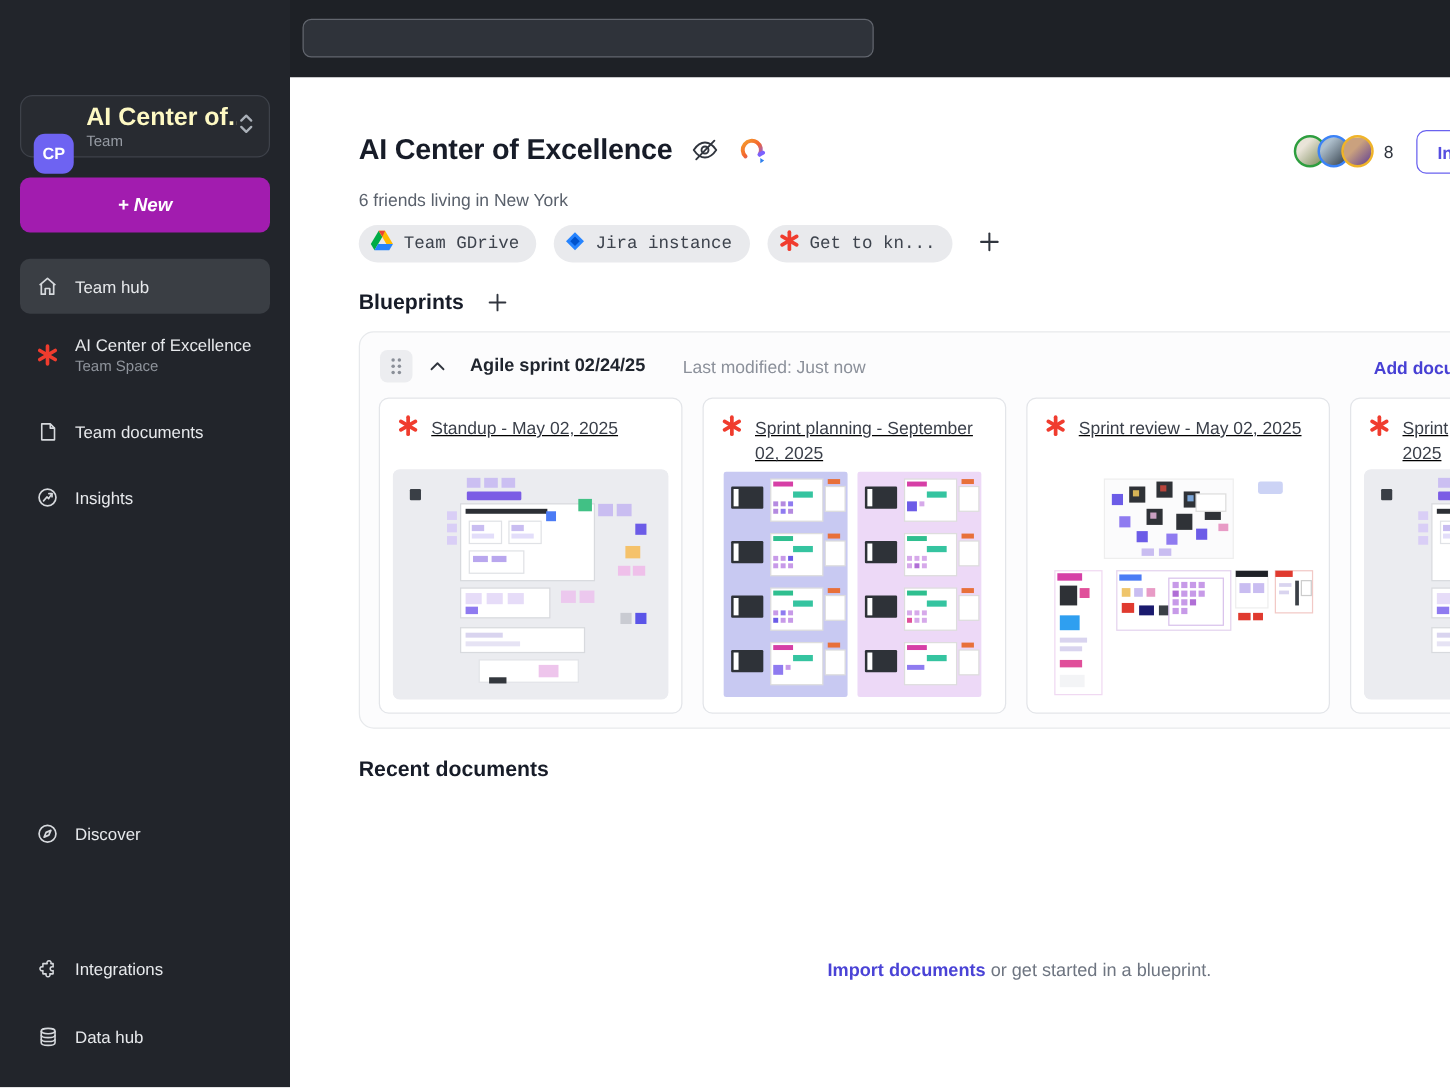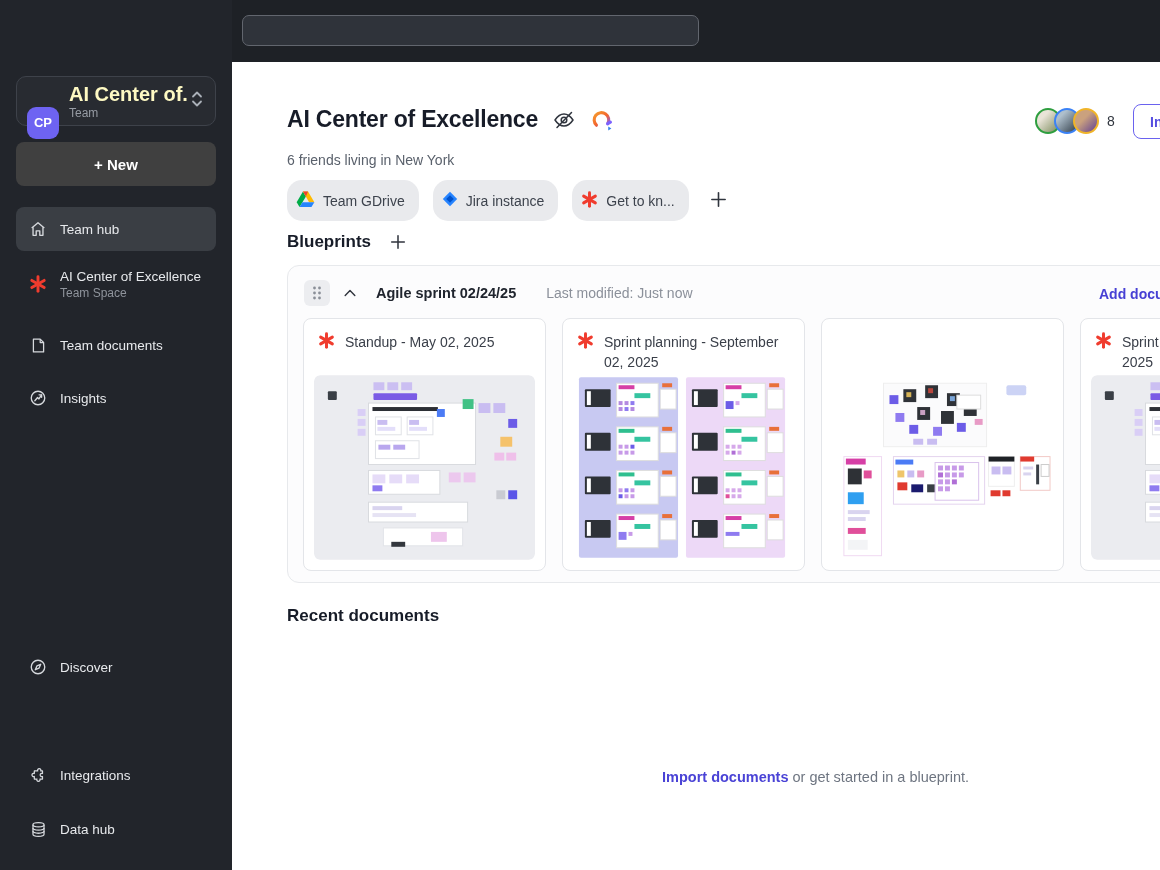--- a/index.html
+++ b/index.html
@@ -17,40 +17,40 @@
   .sidebar { position:absolute; left:0; top:0; width:232px; height:870px; background:#22252b; }
   .team-card { position:absolute; left:16px; top:76px; width:200px; height:50px;
     background:#282b31; border:1px solid #3e424a; border-radius:10px;
     display:flex; align-items:center; padding:0 10px; cursor:pointer; }
   .team-avatar { width:32px; height:32px; border-radius:9px; background:#6e63f2; color:#fff;
     font-weight:bold; font-size:13px; display:flex; align-items:center; justify-content:center;margin-top:43px; }
   .team-meta { flex:1; margin-left:10px; overflow:hidden; }
   .team-name { color:#fef9c3; font-size:20px; font-weight:bold; white-space:nowrap; }
   .team-type { color:#979ca4; font-size:12px; margin-top:0; }
   .new-btn { position:absolute; left:16px; top:142px; width:200px; height:44px;
-    background:#404040; border:none; border-radius:8px; color:#fff; font-size:15px;
-    font-weight:bold; cursor:pointer; font-family:inherit; }
+    background:#a21caf; border:none; border-radius:8px; color:#fff; font-size:15px;
+    font-weight:bold; cursor:pointer; font-family:inherit;font-style:italic; }
   .nav-item { position:absolute; left:16px; width:200px; height:44px; border-radius:8px;
     display:flex; align-items:center; padding:0 12px; color:#e7e9ec; font-size:13.5px;
     cursor:pointer; }
   .nav-item.selected { background:#3a3e44; }
   .nav-item .nicon { width:20px; height:20px; margin-right:12px; flex:none; display:flex;
     align-items:center; justify-content:center; color:#d6d9dd; }
   .nav-item .sub { color:#8f949c; font-size:12px; margin-top:2px; }
   .nav-2line { height:48px; }
 
   
   .main { position:absolute; left:232px; top:62px; width:928px; height:808px; background:#fff; }
   .page-title-row { position:absolute; left:55px; top:44px; display:flex; align-items:center; gap:14px; }
   .page-title { font-size:23px; font-weight:800; color:#171c28; letter-spacing:-0.2px; }
   .subtitle { position:absolute; left:55px; top:90px; font-size:14px; color:#5a616c; }
   .chips-row { position:absolute; left:55px; top:118px; display:flex; align-items:center; gap:14px; }
-  .chip { height:41px; background:#e9eaed; border-radius:15px; display:flex; align-items:center;
+  .chip { height:30px; background:#e9eaed; border-radius:15px; display:flex; align-items:center;
     gap:8px; padding:0 14px 0 9px; font-size:14px; color:#3d434d; cursor:pointer; border:none;
-    font-family:Liberation Sans, sans-serif; }
+    font-family:Liberation Mono, monospace; }
   .chip-add { background:none; border:none; cursor:pointer; padding:2px 6px; color:#3d434d; }
 
   .members { position:absolute; left:803px; top:46px; display:flex; align-items:center; }
   .av { width:26px; height:26px; border-radius:50%; border:2px solid; }
   .av + .av { margin-left:-7px; }
   .av1 { border-color:#2e9e3f; background:linear-gradient(135deg,#e9e4d8 30%,#7a8a5a); }
   .av2 { border-color:#3b82f6; background:linear-gradient(135deg,#aebfcc 25%,#2e3a45); }
   .av3 { border-color:#f0b429; background:linear-gradient(135deg,#caa17e 40%,#5f3f93); }
   .member-count { margin-left:8px; font-size:14px; color:#30353e; }
   .invite-btn { position:absolute; left:901px; top:42px; height:35px; padding:0 16px;
@@ -68,21 +68,21 @@
   .drag-handle { width:26px; height:26px; background:#ecedf0; border-radius:6px;
     display:flex; align-items:center; justify-content:center; cursor:grab; border:none; }
   .bp-title { font-size:14.5px; font-weight:bold; color:#20252e; margin-left:6px; }
   .bp-modified { font-size:14px; color:#8b909a; margin-left:18px; }
   .add-docs { position:absolute; left:811px; top:20px; font-size:14px; font-weight:bold;
     color:#4740d4; background:none; border:none; cursor:pointer; font-family:inherit;
     white-space:nowrap; }
 
   .cards-row { position:absolute; left:15px; top:52px; display:flex; gap:16px; }
   .bp-card { width:243px; height:253px; background:#fff; border:1px solid #e3e5e9;
-    border-radius:8px; position:relative; cursor:pointer; flex:none; }
+    border-radius:8px; position:relative; cursor:pointer; flex:none;text-decoration:underline; }
   .card-head { display:flex; align-items:flex-start; gap:10px; padding:13px 14px 0 14px; }
   .card-title { font-size:14px; color:#3a3f49; line-height:1.45; }
   .thumb { position:absolute; left:10px; right:10px; bottom:10px; height:185px; border-radius:6px;
     overflow:hidden; }
   .thumb svg { display:block; width:100%; height:100%; }
 
   .recent-heading { position:absolute; left:55px; top:544px; }
   .empty-state { position:absolute; left:430px; top:707px; font-size:14.5px; color:#6e7581;
     white-space:nowrap; }
   .empty-state .link { color:#4a43d6; font-weight:bold; cursor:pointer; }
@@ -492,20 +492,30 @@
                   <rect x="36" y="20" width="14" height="4" fill="#8f7bf0"></rect>
                   <rect x="80" y="2" width="10" height="4" fill="#e8703a"></rect>
                     <rect x="78" y="8" width="16" height="20" fill="#fff" stroke="#ddd"></rect>
                 </g>
               </g>
             </svg>
           </div>
         </div>
 
         <div class="bp-card">
+          <div class="card-head">
+            <span>
+              <svg width="17" height="17" viewBox="0 0 16 16" stroke="#f03c2e" stroke-width="2.8" stroke-linecap="round">
+                <line x1="8" y1="1.6" x2="8" y2="14.4"></line>
+                  <line x1="2.5" y1="4.8" x2="13.5" y2="11.2"></line>
+                  <line x1="2.5" y1="11.2" x2="13.5" y2="4.8"></line>
+              </svg>
+            </span>
+            <span class="card-title">Sprint review - May 02, 2025</span>
+          </div>
           <div class="thumb">
             <svg viewBox="0 0 223 186">
               <rect width="223" height="186" fill="#fff"></rect>
               <rect x="52" y="8" width="104" height="64" fill="#fbfbfc" stroke="#eee"></rect>
               <rect x="72" y="14" width="13" height="13" fill="#2f3237"></rect>
                 <rect x="75" y="17" width="5" height="5" fill="#d6b356"></rect>
               <rect x="94" y="10" width="13" height="13" fill="#2f3237"></rect>
                 <rect x="97" y="13" width="5" height="5" fill="#b8453c"></rect>
               <rect x="116" y="18" width="13" height="13" fill="#2f3237"></rect>
                 <rect x="119" y="21" width="5" height="5" fill="#7aa5d8"></rect>

